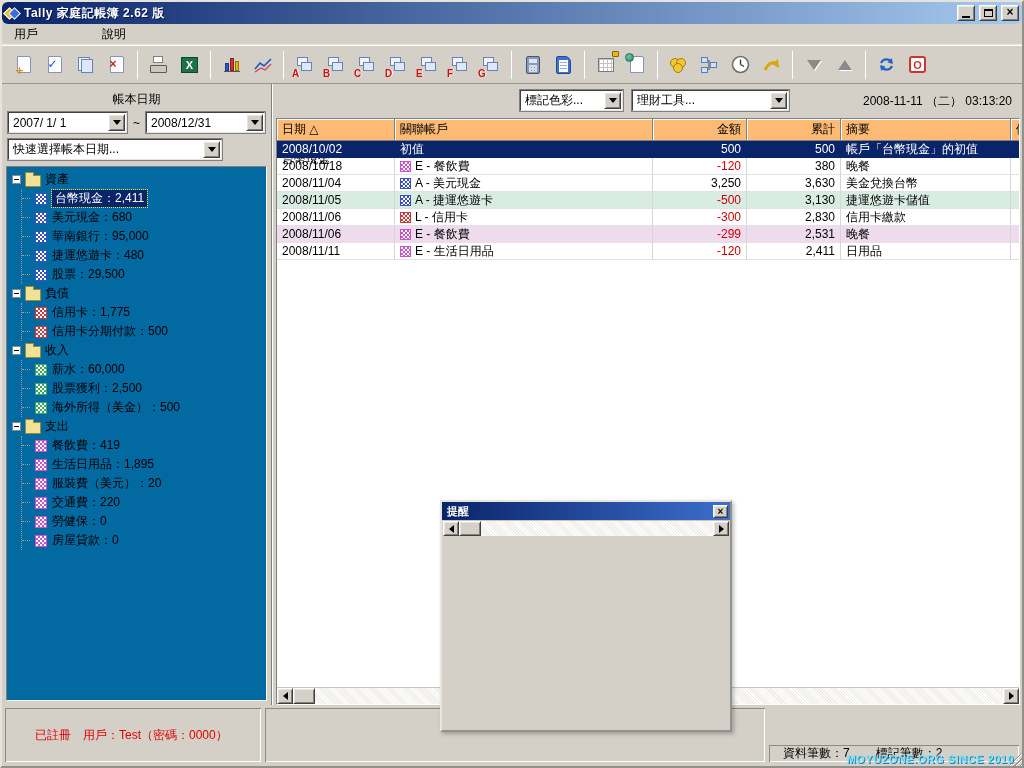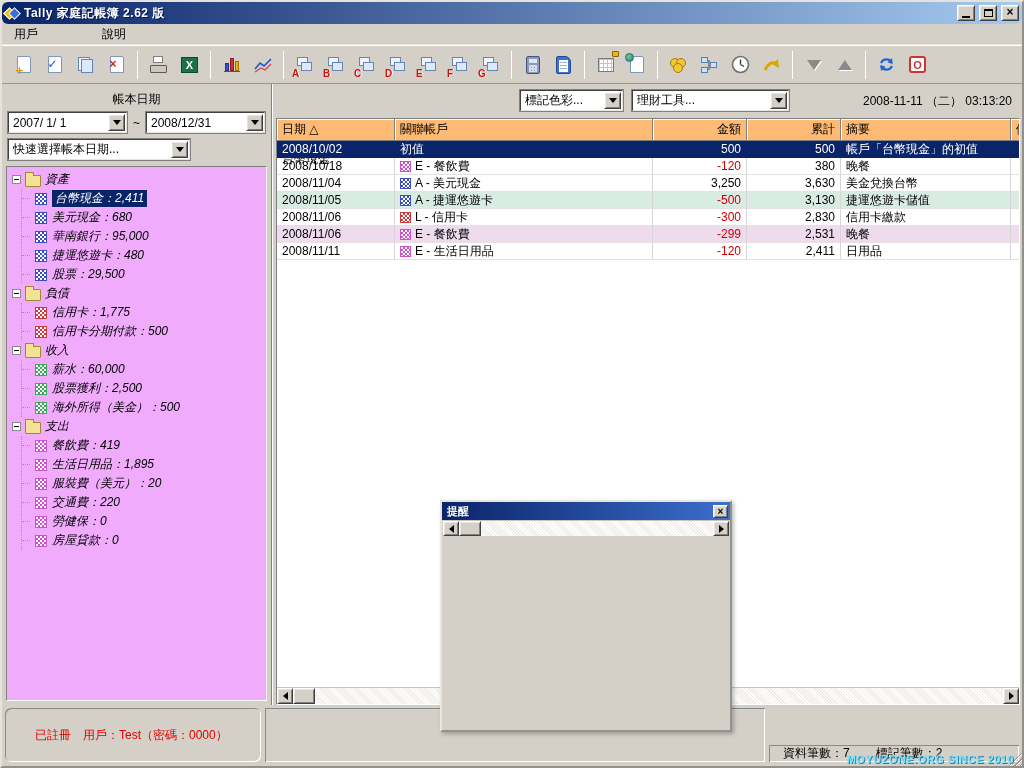--- a/index.html
+++ b/index.html
@@ -83,21 +83,21 @@
     border-right:1px solid #808080; box-shadow:1px 0 0 #fff; }
   .date-title { text-align:center; padding:3px 0 4px; }
   .date-row { display:flex; align-items:center; gap:5px; margin:0 2px 6px; }
   .combo { height:21px; background:#fff; display:flex; align-items:center; border:1px solid;
     border-color:#404040 #e8e5de #e8e5de #404040; box-shadow:0 0 0 1px #808080; }
   .combo-text { flex:1; padding:0 4px; white-space:nowrap; overflow:hidden; }
   .combo-btn { flex:0 0 17px; height:17px; margin-right:1px; display:flex; align-items:center; justify-content:center; }
   .cbarrow { width:0; height:0; border-left:4px solid transparent; border-right:4px solid transparent; border-top:5px solid #000; }
   .tilde { padding:0 1px; }
   .quick-row { margin:0 2px 6px; }
-  .tree-box { flex:1; background:#f0abfc; overflow:hidden; padding:3px 0 0 2px;font-style:italic; }
+  .tree-box { flex:1; background:#0369a1; overflow:hidden; padding:3px 0 0 2px; }
   .tr-row { height:19px; display:flex; align-items:center; gap:4px; padding-left:3px; white-space:nowrap; }
   .expbox { flex:0 0 9px; width:9px; height:9px; background:#fff; border:1px solid #8a8a8a; position:relative; }
   .expbox:after { content:""; position:absolute; left:1px; top:3px; width:5px; height:1px; background:#000; }
   .folder { flex:0 0 16px; width:16px; height:12px; background:#f2e296; border:1px solid #a08830;
     border-radius:1px; position:relative; margin-top:2px; }
   .folder:before { content:""; position:absolute; top:-4px; left:-1px; width:7px; height:3px;
     background:#f2e296; border:1px solid #a08830; border-bottom:none; }
   .kids { margin-left:12px; border-left:1px dotted #9a9a9a; }
   .kid-row { height:19px; display:flex; align-items:center; gap:5px; white-space:nowrap; }
   .hline { flex:0 0 8px; border-top:1px dotted #9a9a9a; height:0; }
@@ -152,21 +152,21 @@
   .rem-title-text { flex:1; color:#fff; font-weight:bold; font-size:11px; text-shadow:1px 1px #00124a; }
   .rem-close { width:15px; height:13px; display:flex; align-items:center; justify-content:center;
     font-size:10px; font-weight:bold; }
   .rem-list { flex:1; background:#fff; margin:1px; border:1px solid; border-color:#808080 #fff #fff #808080; overflow:hidden; }
   .rem-item { height:17px; background:var(--sel); color:#fff; padding:1px 4px; white-space:nowrap; overflow:hidden; }
   .rem-hsb { flex:0 0 16px; margin:0 1px 1px; }
 
   
   .statusbar { flex:0 0 28px; display:flex; gap:4px; padding:3px 3px 4px; align-items:stretch; position:relative; }
   .sb-panel { box-shadow:inset 1px 1px #8a8a8a, inset -1px -1px #fff; display:flex; align-items:center; padding:0 10px; }
-  .sb1 { flex:0 0 256px; color:var(--reg); padding-left:30px;border-radius:6px; }
+  .sb1 { flex:0 0 256px; color:var(--reg); padding-left:30px; }
   .sb2 { flex:1; }
   .sb3 { flex:0 0 250px; gap:26px; padding-left:14px;margin-top:37px; }
   .watermark { position:absolute; right:8px; bottom:1px; color:var(--wm); font-weight:bold; font-size:11px;
     letter-spacing:.5px; text-shadow:1px 1px 0 #2a7ab0; z-index:10; }
   .grip { position:absolute; right:0; bottom:0; width:14px; height:14px;
     background:repeating-linear-gradient(135deg, transparent 0 2px, #9a968e 2px 3px, #fff 3px 4px);
     clip-path:polygon(100% 0, 100% 100%, 0 100%); }
 </style>
 </head>
 <body>
@@ -400,21 +400,21 @@
         </div>
         <span class="tilde">~</span>
         <div class="combo" style="flex:1">
           <span class="combo-text">2008/12/31</span>
           <span class="combo-btn raised">
               <span class="cbarrow"></span>
             </span>
         </div>
       </div>
       <div class="quick-row">
-        <div class="combo" style="width:182px">
+        <div class="combo" style="width:214px">
           <span class="combo-text">快速選擇帳本日期...</span>
           <span class="combo-btn raised">
               <span class="cbarrow"></span>
             </span>
         </div>
       </div>
       <div class="tree-box sunken" id="tree">
           <div class="tr-row">
             <span class="expbox"></span>
             <span class="folder"></span>

